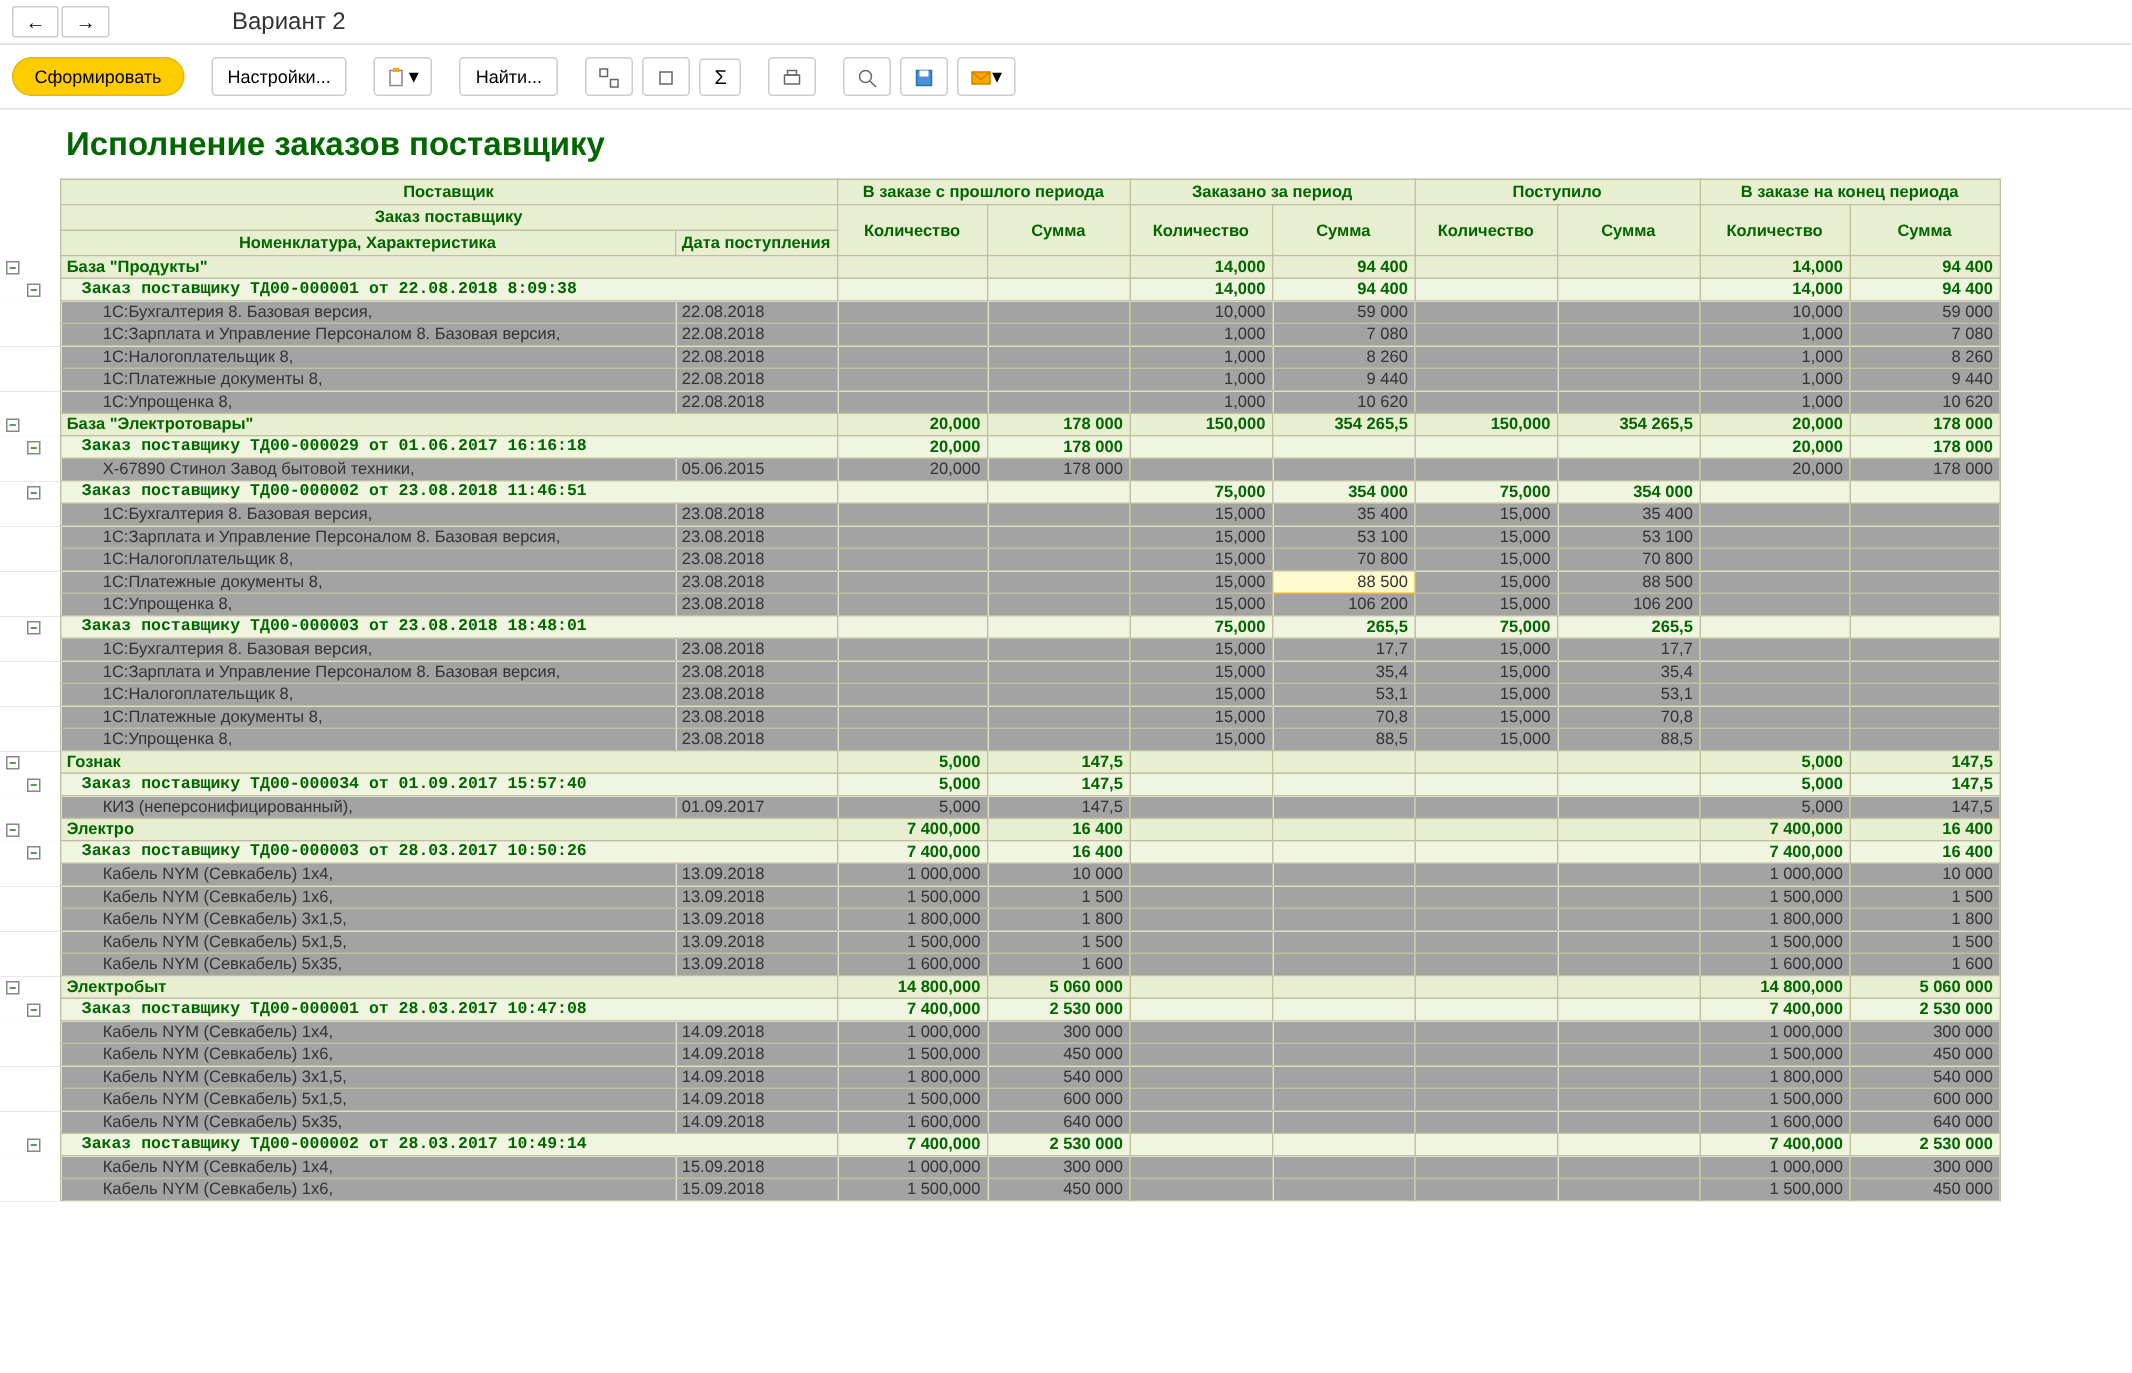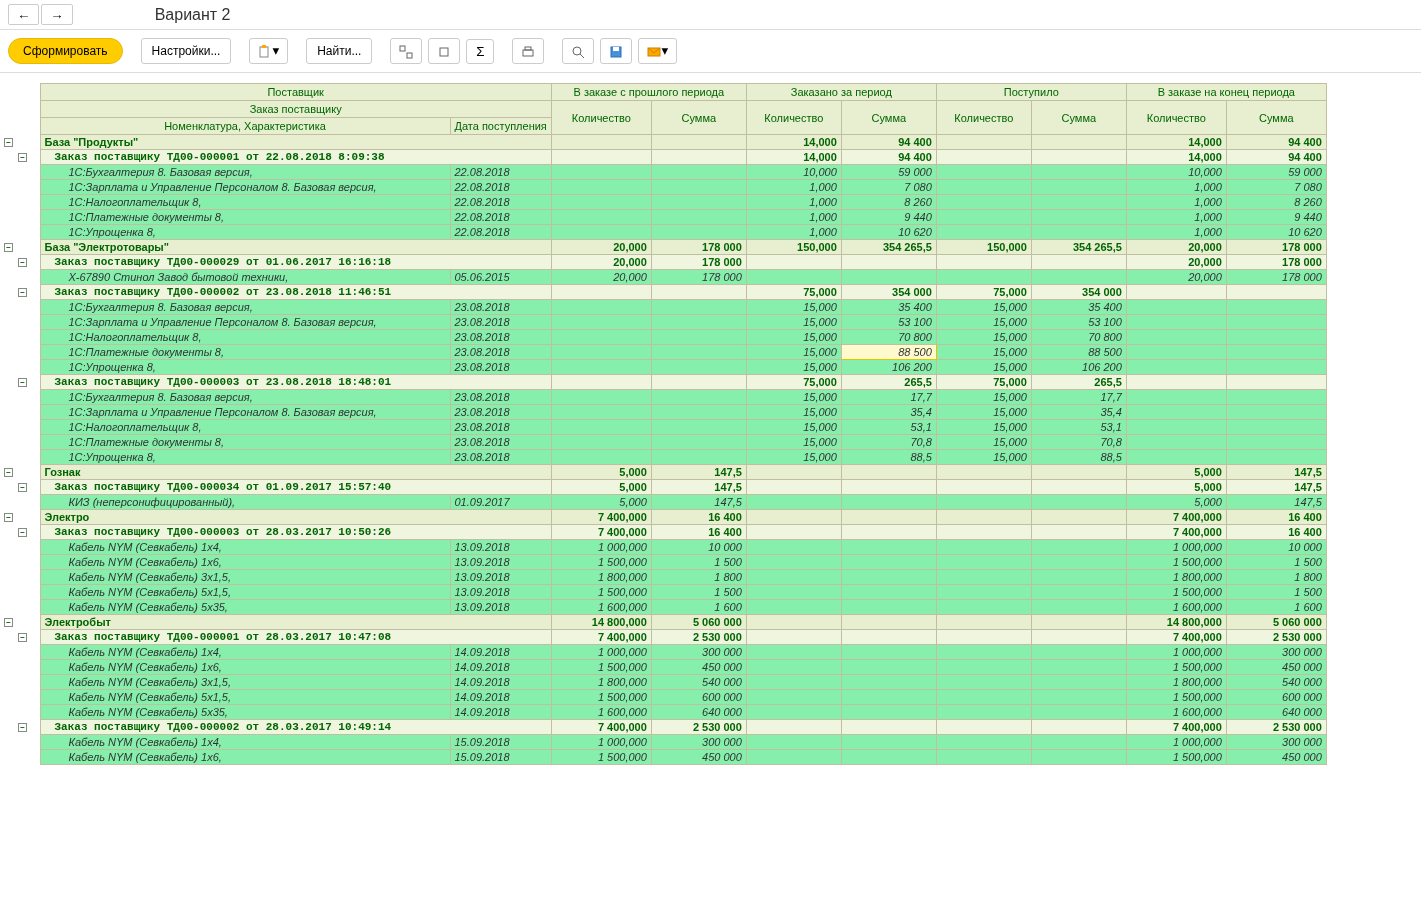--- a/index.html
+++ b/index.html
@@ -14,25 +14,25 @@
 .btn-icon svg { vertical-align: middle; }
 .sep { width: 6px; }
 .report-area { display: flex; }
 .report-content { flex: 1; padding-top: 10px; }
 .report-title { font-size: 22px; color: #006600; font-weight: bold; margin-bottom: 10px; margin-left: 4px; }
 .params { display: flex; margin-bottom: 10px; font-size: 11px; margin-left: 4px; }
 .params-label { width: 70px; }
 .params-values { }
 table.report { border-collapse: collapse; table-layout: fixed; }
 table.report th, table.report td { border: 1px solid #c0c0a0; padding: 1px 4px; font-size: 11px; overflow: hidden; white-space: nowrap; }
-table.report th { background: #e8eed0; color: #006600; font-weight: normal; text-align: center; padding: 2px 4px; }
+table.report th { background: #e8eed0; color: #006600; font-weight: bold; text-align: center; padding: 2px 4px; }
 .num { text-align: right; }
 .lvl0 { background: #e8eed0; color: #006600; font-weight: bold; }
 .lvl1 { background: #f0f5e0; color: #006600; font-weight: bold; }
-.lvl2 { background: #86efac; font-style: italic; }
+.lvl2 { background: #a3a3a3; }
 .sel { background: #fffacd !important; border: 1px solid #e6c200 !important; }
 .indent1 { padding-left: 14px !important; font-family: Liberation Mono, monospace; }
 .indent2 { padding-left: 28px !important; }
 .toggle { display:inline-block; border:1px solid #888; width:9px; height:9px; font-size:8px; line-height:7px; text-align:center; margin-right:4px; vertical-align:middle; cursor:pointer; }
 .rowgutter { width: 40px; border: none !important; background: #fff !important; position: relative; }
 .rowgutter .toggle { position: absolute; top: 3px; }
 .g1 { left: 4px; }
 .g2 { left: 18px; }
 </style>
 </head>
@@ -84,20 +84,21 @@
       </svg>▾</button>
 </div>
 
 <div class="report-area">
   <div class="report-content">
     <div style="display:flex;">
       <div style="width:40px; position:relative;">
         <span class="toggle" style="position:absolute; top:38px; left:4px;">−</span>
       </div>
       <div style="flex:1;">
+        <div class="report-title">Исполнение заказов поставщику</div>
       </div>
     </div>
 
     <table class="report">
       <colgroup>
         <col style="width:40px">
         <col style="width:410px">
           <col style="width:100px">
         <col style="width:100px">
           <col style="width:95px">

